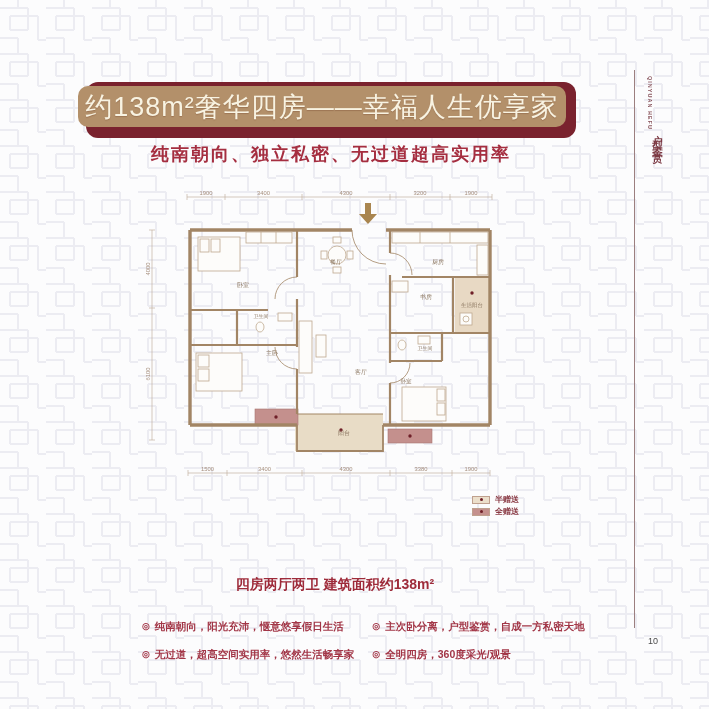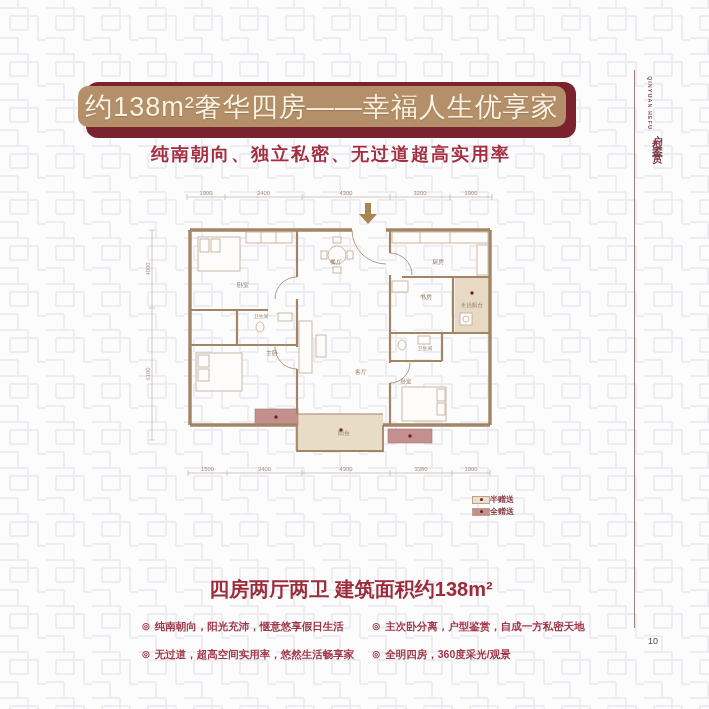--- a/index.html
+++ b/index.html
@@ -22,29 +22,29 @@
     text-shadow:0 1px 1px rgba(90,40,20,.25);}
 
   .subtitle{left:0;top:142px;width:662px;text-align:center;font-size:18px;font-weight:bold;
     color:#a52e40;letter-spacing:2px;}
 
   
   .plan{left:140px;top:185px;width:400px;height:300px;}
 
   
   .legend{left:472px;top:495px;display:flex;flex-direction:column;gap:3px;}
-  .legend-row{display:flex;align-items:center;height:9px;}
+  .legend-row{display:flex;align-items:center;gap:5px;height:9px;}
   .legend-swatch{position:relative;width:18px;height:8px;border:1px solid #bfa08e;box-sizing:border-box;}
   .legend-dot{position:absolute;left:50%;top:50%;width:3px;height:3px;margin:-1.5px 0 0 -1.5px;
     border-radius:50%;background:#6f1f28;}
   .legend-label{font-size:8px;font-weight:bold;color:#8a3a44;line-height:1;}
 
   
   .unit-name{left:0;top:546px;width:670px;text-align:center;font-size:21px;font-weight:bold;color:#9e2b3a;letter-spacing:1px;}
-  .unit-spec{left:16px;top:576px;width:670px;text-align:center;font-size:20px;font-weight:bold;color:#9e2b3a;}
+  .unit-spec{left:0;top:576px;width:670px;text-align:center;font-size:14px;font-weight:bold;color:#9e2b3a;}
 
   
   .features{left:142px;top:620px;width:430px;display:flex;gap:18px;}
   .feat-col{display:flex;flex-direction:column;gap:15px;}
   .feat-col.col-left{width:238px;}
   .feat-item{display:flex;align-items:flex-start;font-size:10.5px;font-weight:bold;color:#a23647;line-height:13px;white-space:nowrap;}
   .feat-marker{font-size:9px;margin-right:5px;line-height:13px;}
 
   
   .side-line{left:634px;top:70px;width:1px;height:558px;background:#9c7f7f;}

